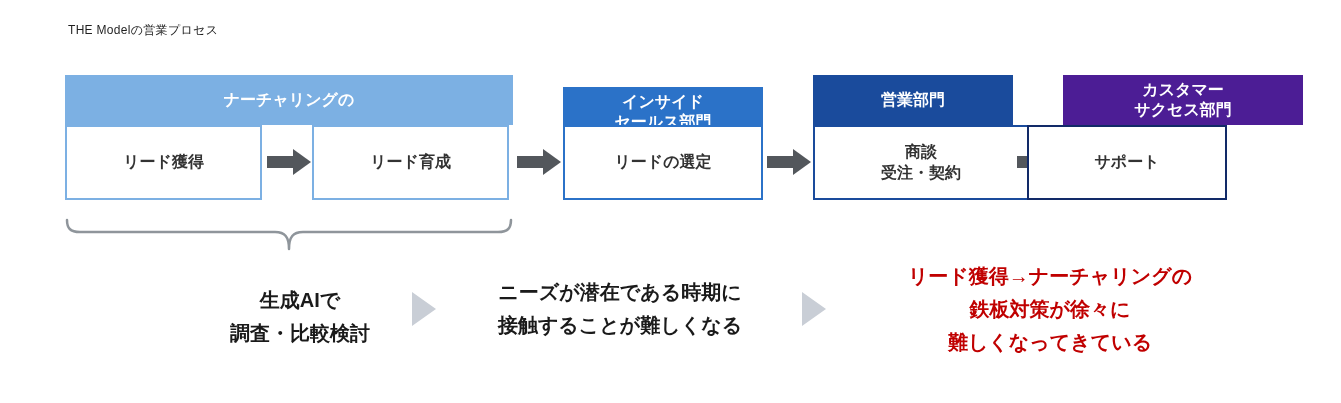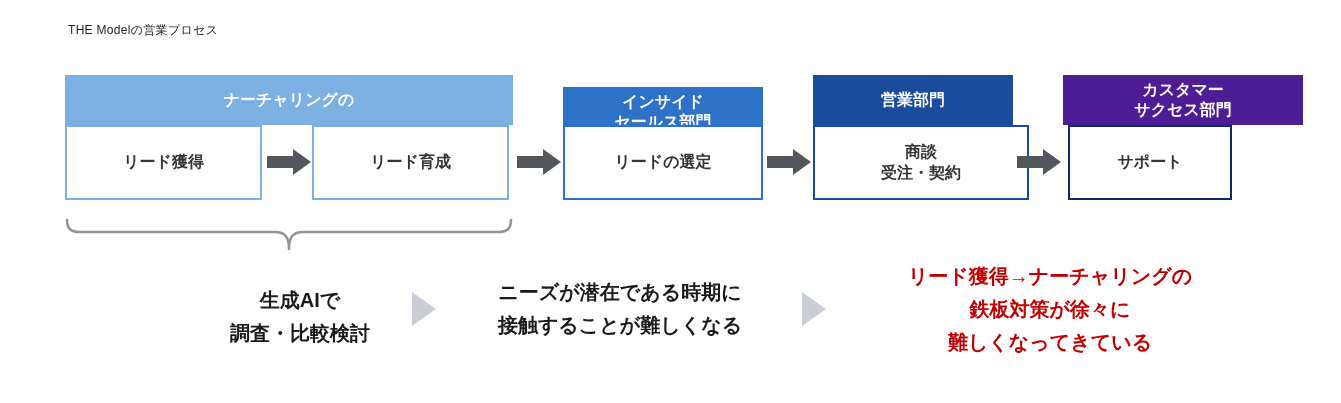--- a/index.html
+++ b/index.html
@@ -22,21 +22,21 @@
   .bx-m1 { left:65px;  width:197px; border-color:#7CB0E3; }
   .bx-m2 { left:312px; width:197px; border-color:#7CB0E3; }
 
   .hd-inside { left:563px; width:200px; background:#2B72C8;margin-top:12px; }
   .bx-inside { left:563px; width:200px; border-color:#2B72C8; }
 
   .hd-sales { left:813px; width:200px; background:#1A4B9C; }
   .bx-sales { left:813px; width:216px; border-color:#1A4B9C; }
 
   .hd-cs { left:1063px; width:240px; background:#4c1d95; }
-  .bx-cs { left:1068px; width:164px; border-color:#122A68; }
+  .bx-cs { left:1027px; width:200px; border-color:#122A68; }
 
   .arrow { position:absolute; top:149px; display:flex; align-items:center; height:26px; }
   .arrow .shaft { width:26px; height:12px; background:#53575C; }
   .arrow .head  { width:0; height:0; border-left:18px solid #53575C;
                   border-top:13px solid transparent; border-bottom:13px solid transparent; }
   .arr-inner { left:267px; }
   .arr-1 { left:517px; }
   .arr-2 { left:767px; }
   .arr-3 { left:1017px; }
 

